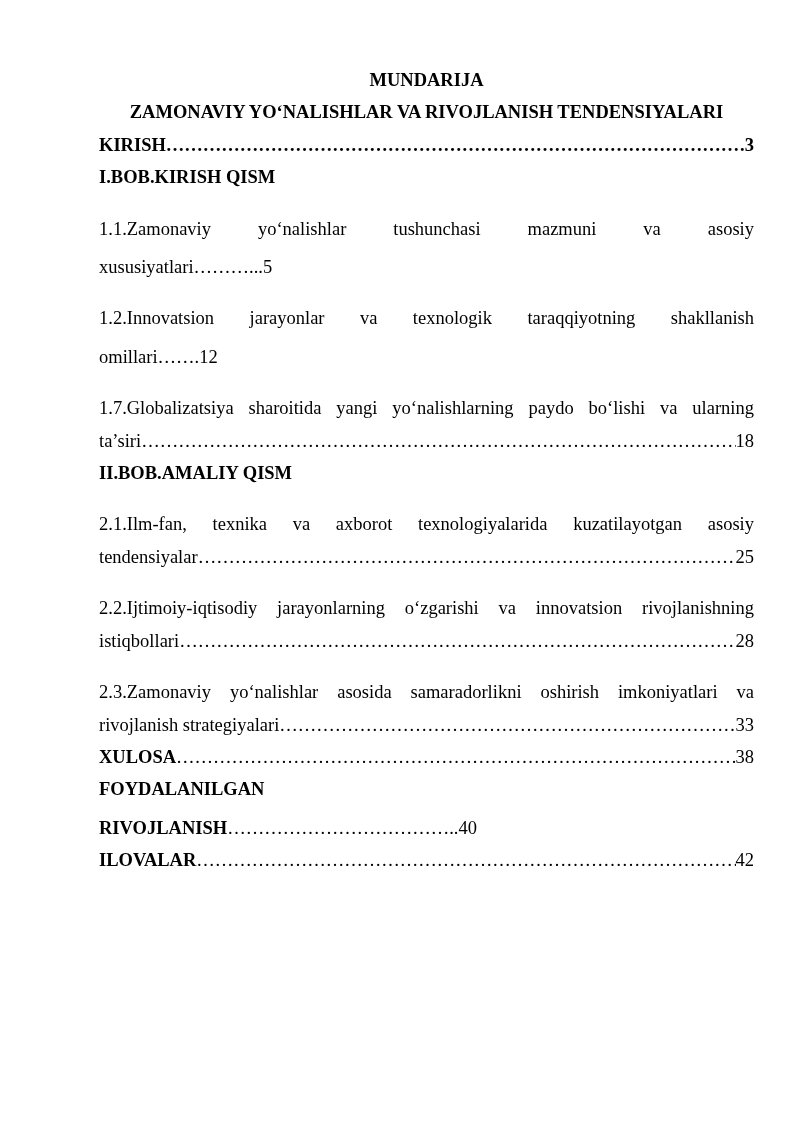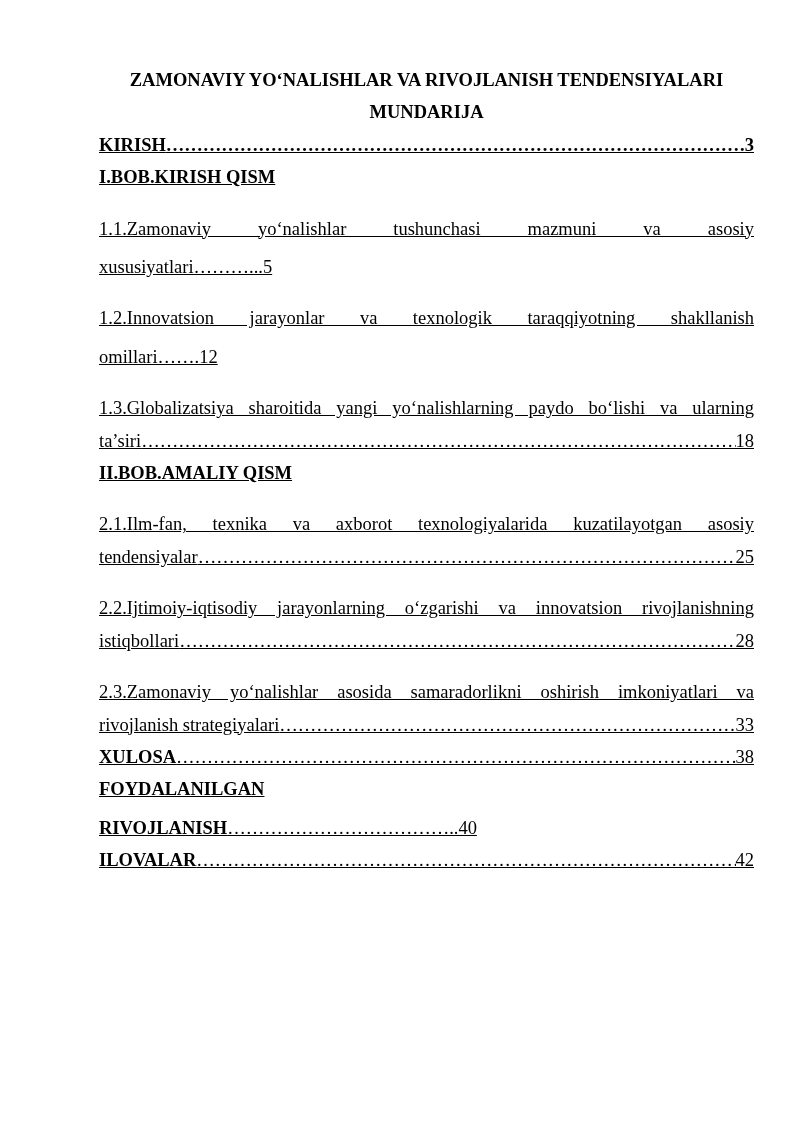--- a/index.html
+++ b/index.html
@@ -18,21 +18,21 @@
     font-family: "Liberation Serif", "DejaVu Serif", serif;
     font-size: 18.5px;
     line-height: 32.4px;
     color: #000000;
   }
   .title-line {
     text-align: center;
     font-weight: bold;
     white-space: nowrap;
   }
-  .line { width: 100%; text-decoration: underline; }
+  .line { width: 100%; }
   .heading { font-weight: bold; }
   .spread {
     text-align: justify;
     text-align-last: justify;
     margin-top: 19px;
   }
   .plain { text-align: left; margin-top: 6px; }
   .leader {
     display: flex;
     align-items: baseline;
@@ -43,34 +43,34 @@
     overflow: hidden;
     white-space: nowrap;
   }
   .leader .lbl, .leader .pg { flex: 0 0 auto; }
   .b { font-weight: bold; }
 </style>
 </head>
 <body>
 
 <div class="page">
+  <div class="title-line">MUNDARIJA</div>
   <div class="title-line">ZAMONAVIY YO‘NALISHLAR VA RIVOJLANISH TENDENSIYALARI</div>
-  <div class="title-line">MUNDARIJA</div>
   <div>
       <div class="line leader">
         <span class="lbl b">KIRISH</span>
         <span class="dots b">………………………………………………………………………………………………………………………………………………………………</span>
         <span class="pg b">3</span>
       </div>
       <div class="line heading">I.BOB.KIRISH QISM</div>
       <div class="line spread">1.1.Zamonaviy yo‘nalishlar tushunchasi mazmuni va asosiy</div>
       <div class="line plain">xususiyatlari………...5</div>
       <div class="line spread">1.2.Innovatsion jarayonlar va texnologik taraqqiyotning shakllanish</div>
       <div class="line plain">omillari…….12</div>
-      <div class="line spread">1.3.Globalizatsiya sharoitida yangi yo‘nalishlarning paydo bo‘lishi va ularning</div>
+      <div class="line spread">1.7.Globalizatsiya sharoitida yangi yo‘nalishlarning paydo bo‘lishi va ularning</div>
       <div class="line leader">
         <span class="lbl">ta’siri</span>
         <span class="dots">………………………………………………………………………………………………………………………………………………………………</span>
         <span class="pg">18</span>
       </div>
       <div class="line heading">II.BOB.AMALIY QISM</div>
       <div class="line spread">2.1.Ilm-fan, texnika va axborot texnologiyalarida kuzatilayotgan asosiy</div>
       <div class="line leader">
         <span class="lbl">tendensiyalar</span>
         <span class="dots">………………………………………………………………………………………………………………………………………………………………</span>

